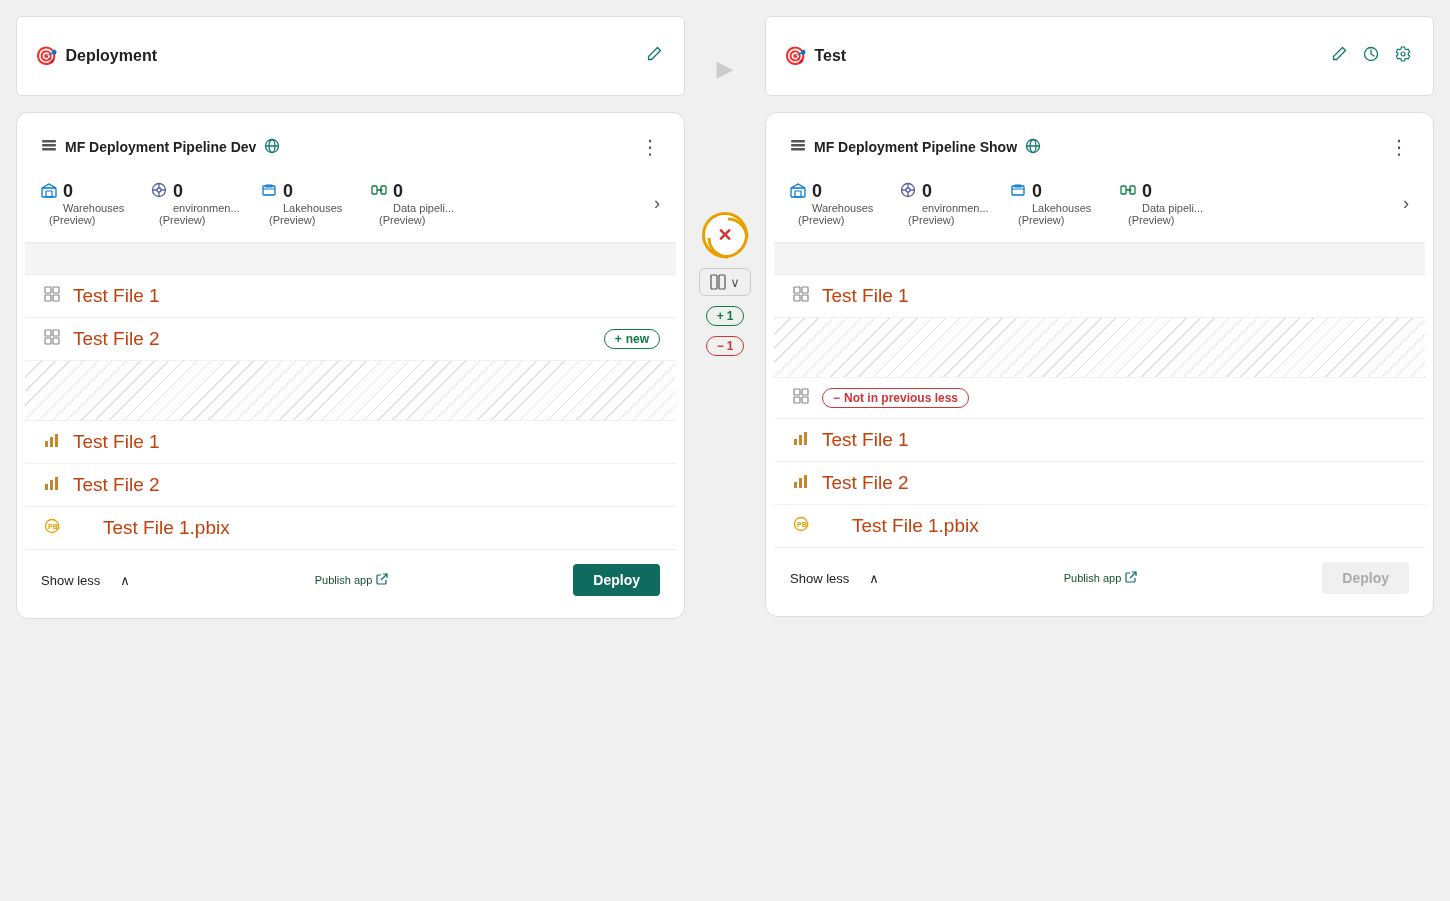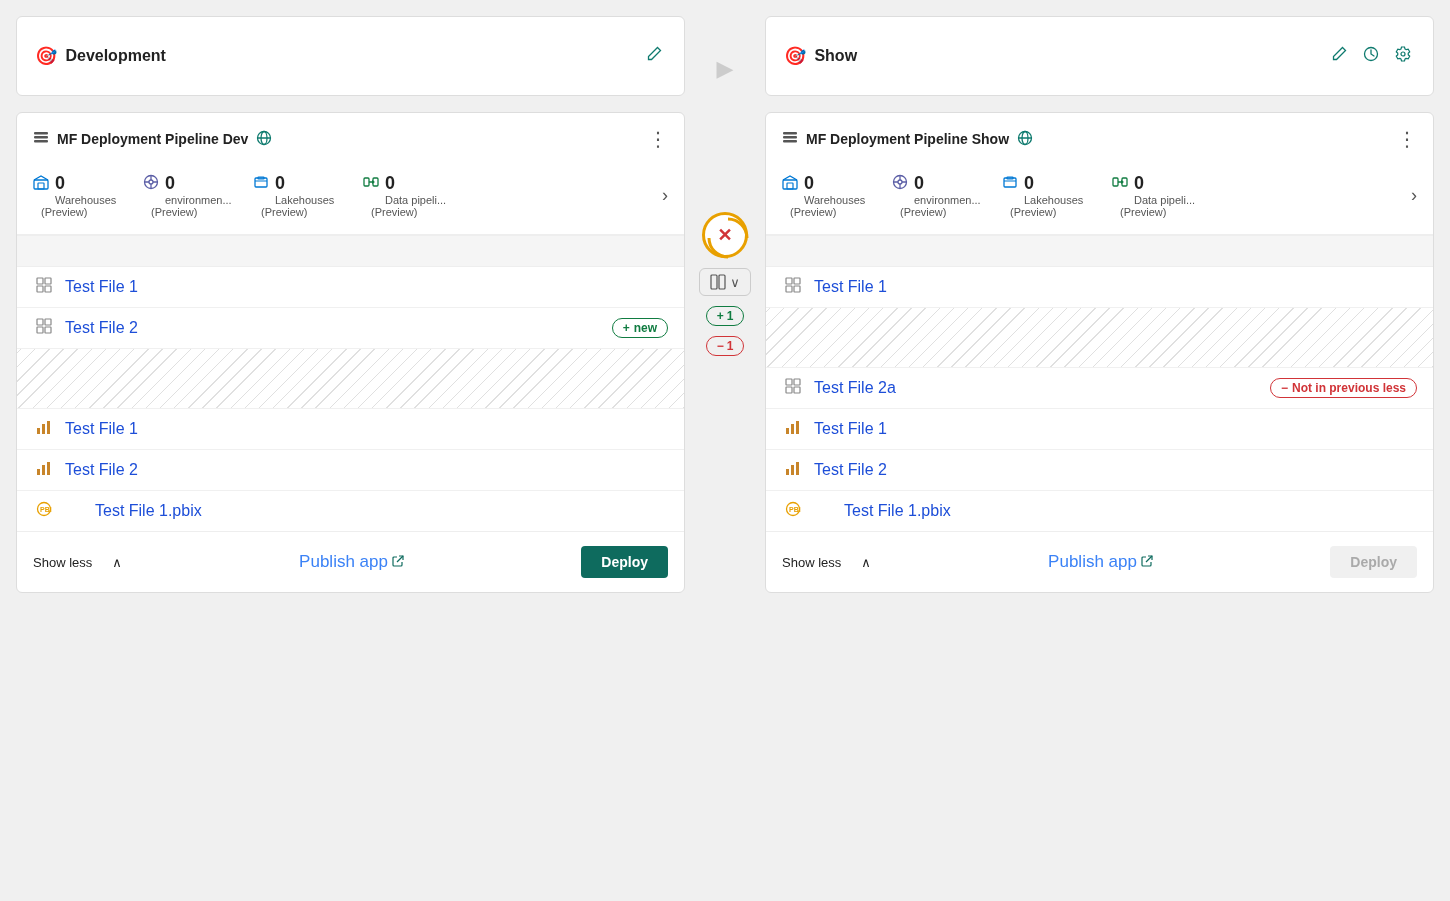--- a/index.html
+++ b/index.html
@@ -71,22 +71,22 @@
       cursor: pointer;
       color: #0e7a6e;
       font-size: 16px;
       padding: 2px 4px;
     }
 
     
     .pipeline-card {
       background: #fff;
       border: 1px solid #ddd;
-      border-radius: 6px;
-      padding: 0;
+      border-radius: 12px;
+      padding: 8px;
       overflow: hidden;
     }
 
     .pipeline-card-header {
       display: flex;
       align-items: center;
       justify-content: space-between;
       padding: 14px 16px;
     }
 
@@ -202,22 +202,22 @@
       width: 22px;
       text-align: center;
       flex-shrink: 0;
     }
 
     .file-icon-grid { color: #888; }
     .file-icon-bar { color: #c8852a; }
     .file-icon-pbix { color: #e8a000; }
 
     .file-name {
-      font-size: 16px;
-      color: #1d4ed8;
+      font-size: 19px;
+      color: #c2410c;
       flex: 1;
     }
 
     
     .badge-new {
       display: inline-flex;
       align-items: center;
       gap: 4px;
       border: 1.5px solid #107c41;
       border-radius: 20px;
@@ -266,22 +266,22 @@
       border: none;
       cursor: pointer;
       font-size: 13px;
       color: #222;
       display: flex;
       align-items: center;
       gap: 20px;
     }
 
     .publish-app-link {
-      font-size: 17px;
-      color: #3b82f6;
+      font-size: 11px;
+      color: #14532d;
       font-weight: 500;
       cursor: pointer;
       display: flex;
       align-items: center;
       gap: 4px;
       text-decoration: none;
     }
 
     .deploy-btn {
       background: #0e6b5e;
@@ -369,21 +369,21 @@
 </head>
 <body>
 
 <div class="main-container">
 
   <div class="column">
 
     <div class="stage-header">
       <div class="stage-header-left">
         <span class="stage-header-icon">🎯</span>
-        <span>Development</span>
+        <span>Deployment</span>
       </div>
       <div class="stage-header-actions">
         <button class="icon-btn">
           <svg width="16" height="16" viewBox="0 0 16 16" fill="none">
             <path d="M11.5 1.5l3 3-9 9H2.5v-3l9-9z" stroke="#0e7a6e" stroke-width="1.3" fill="none"></path>
           </svg>
         </button>
       </div>
     </div>
 
@@ -592,21 +592,21 @@
         <span>1</span>
       </span>
     </div>
   </div>
 
   <div class="column">
 
     <div class="stage-header">
       <div class="stage-header-left">
         <span class="stage-header-icon">🎯</span>
-        <span>Show</span>
+        <span>Test</span>
       </div>
       <div class="stage-header-actions">
         <button class="icon-btn">
           <svg width="16" height="16" viewBox="0 0 16 16" fill="none">
             <path d="M11.5 1.5l3 3-9 9H2.5v-3l9-9z" stroke="#0e7a6e" stroke-width="1.3" fill="none"></path>
           </svg>
         </button>
         <button class="icon-btn">
           <svg width="16" height="16" viewBox="0 0 16 16" fill="none">
             <circle cx="8" cy="8" r="6.5" stroke="#0e7a6e" stroke-width="1.3" fill="none"></circle>
@@ -728,21 +728,20 @@
 
         <div class="file-item">
           <span class="file-icon file-icon-grid">
             <svg width="16" height="16" viewBox="0 0 16 16" fill="none">
               <rect x="1" y="1" width="6" height="6" rx="0.5" stroke="#888" stroke-width="1.2" fill="none"></rect>
               <rect x="9" y="1" width="6" height="6" rx="0.5" stroke="#888" stroke-width="1.2" fill="none"></rect>
               <rect x="1" y="9" width="6" height="6" rx="0.5" stroke="#888" stroke-width="1.2" fill="none"></rect>
               <rect x="9" y="9" width="6" height="6" rx="0.5" stroke="#888" stroke-width="1.2" fill="none"></rect>
             </svg>
           </span>
-          <span class="file-name">Test File 2a</span>
           <span class="badge-not-previous">
             <span>−</span>
             <span>Not in previous less</span>
           </span>
         </div>
 
         <div class="file-item">
           <span class="file-icon file-icon-bar">
             <svg width="16" height="16" viewBox="0 0 16 16" fill="none">
               <rect x="1" y="9" width="3" height="6" fill="#c8852a"></rect>

